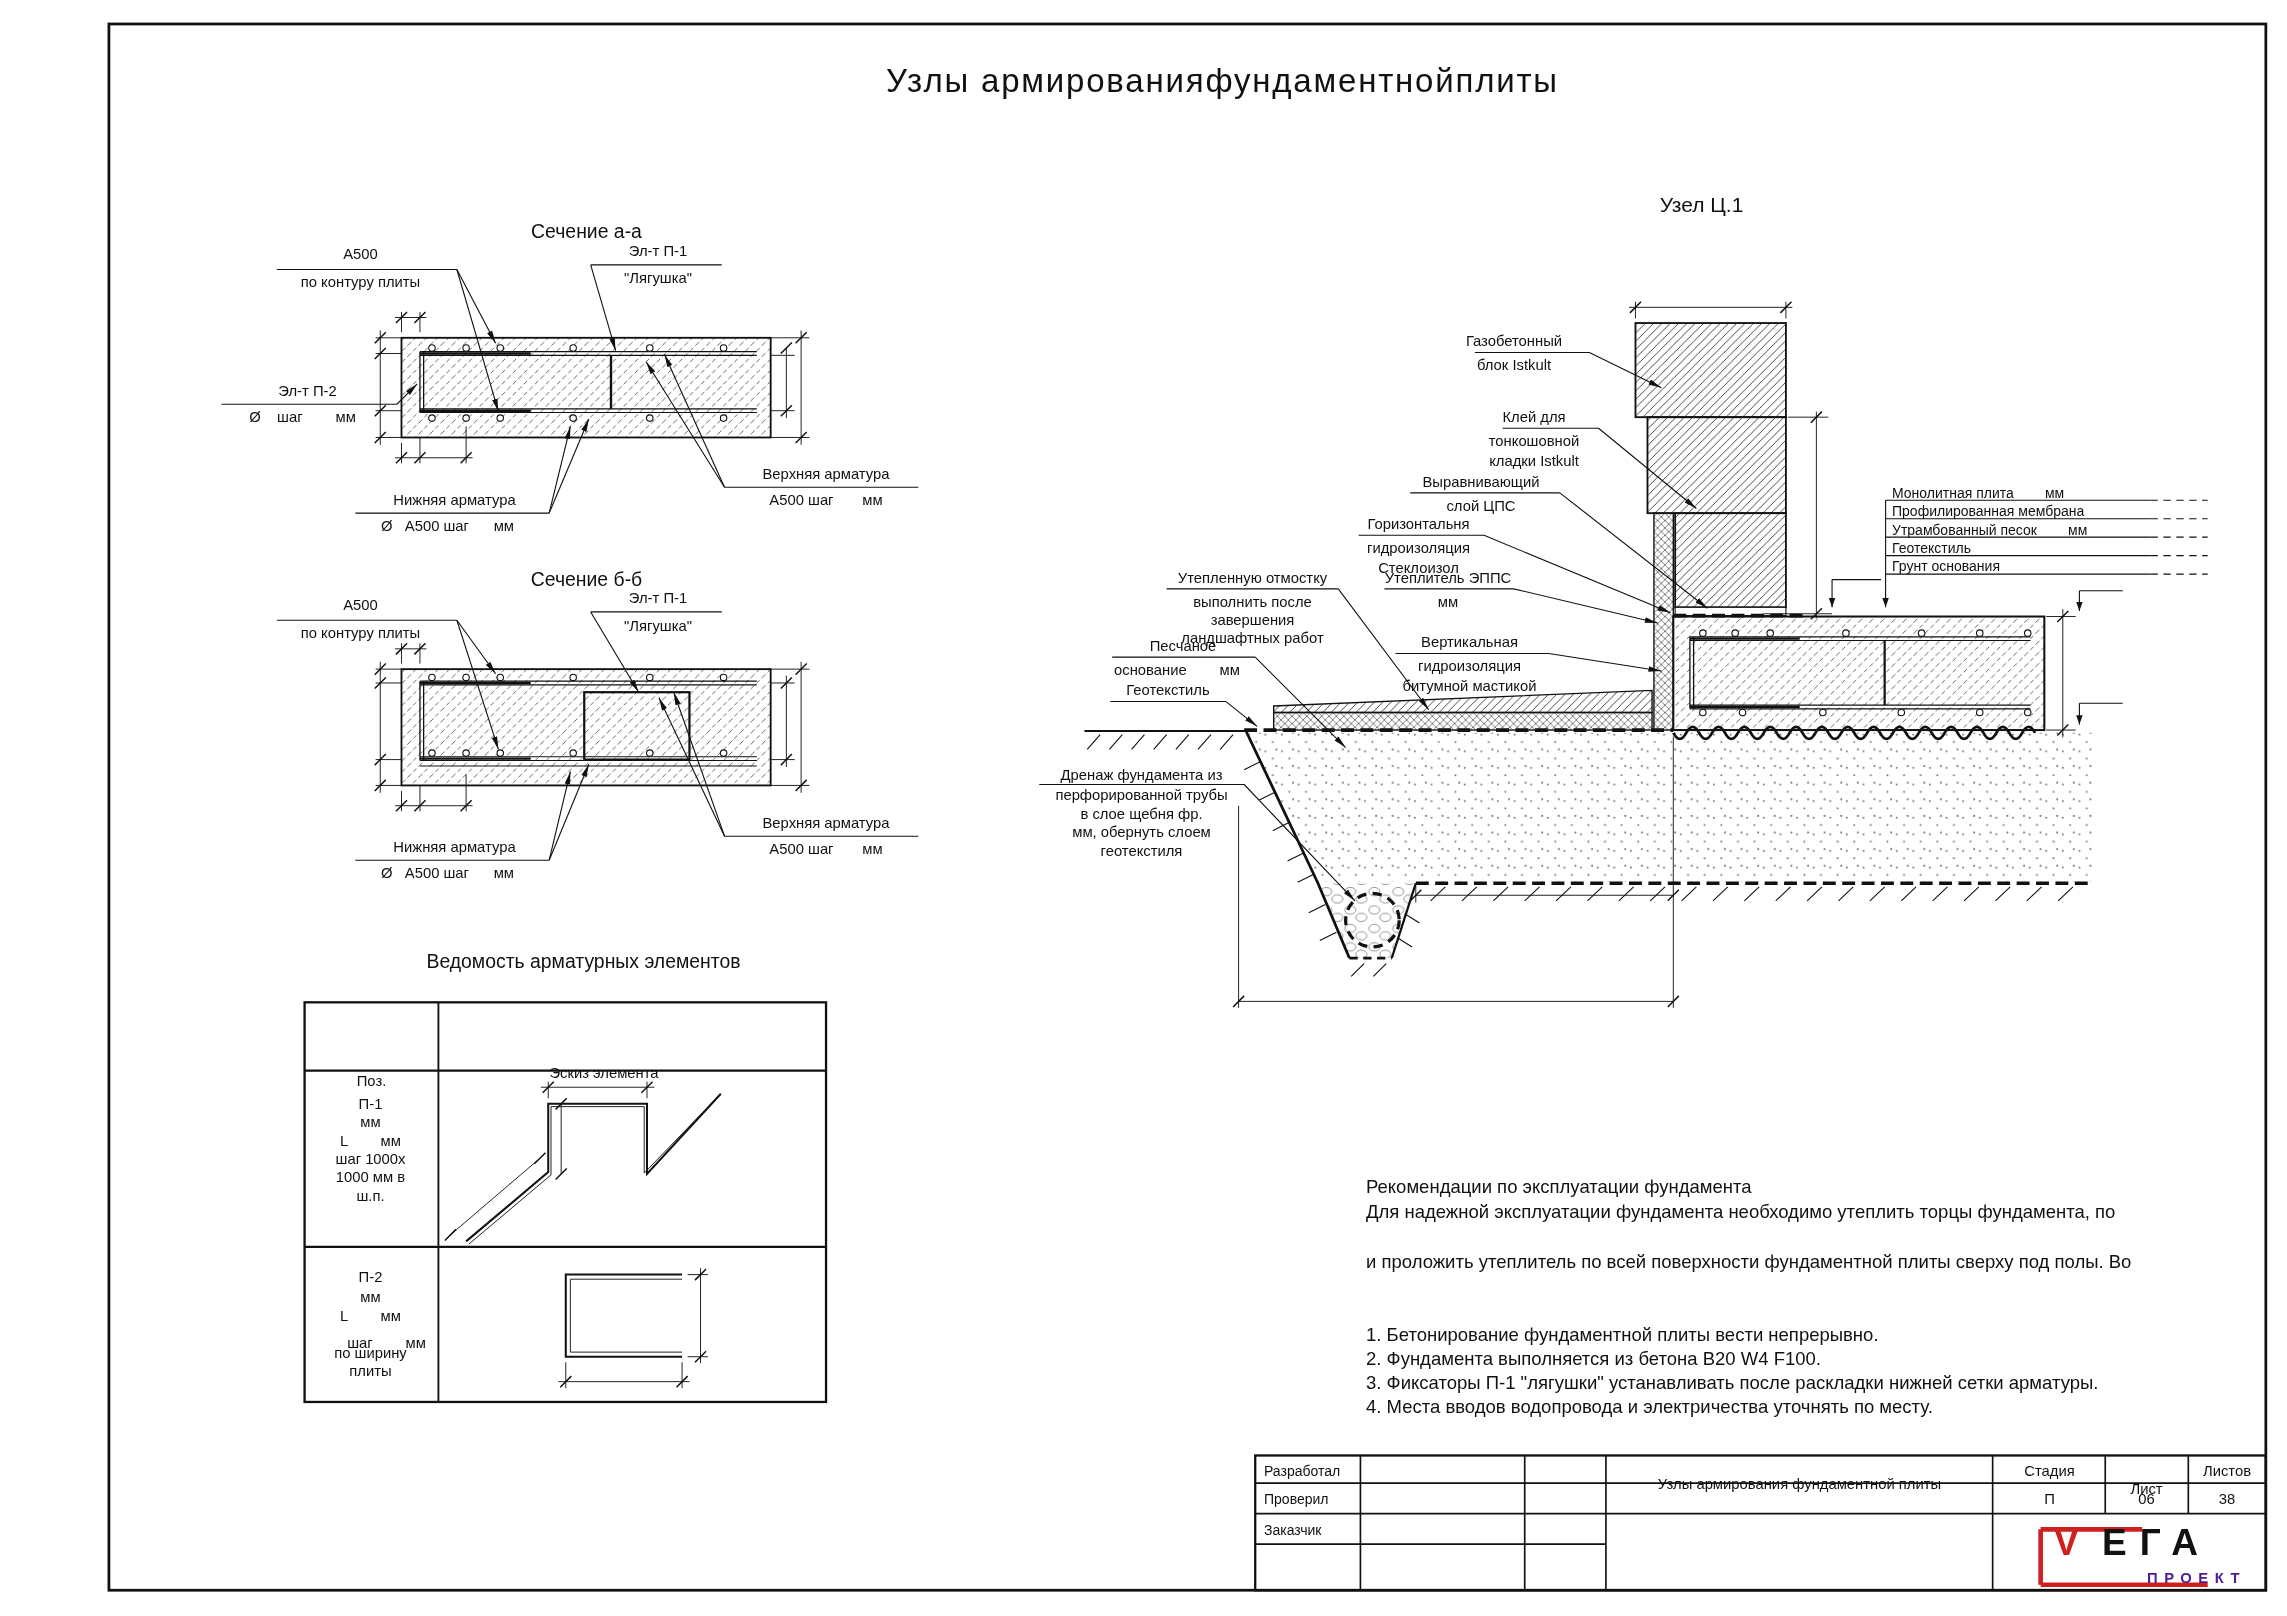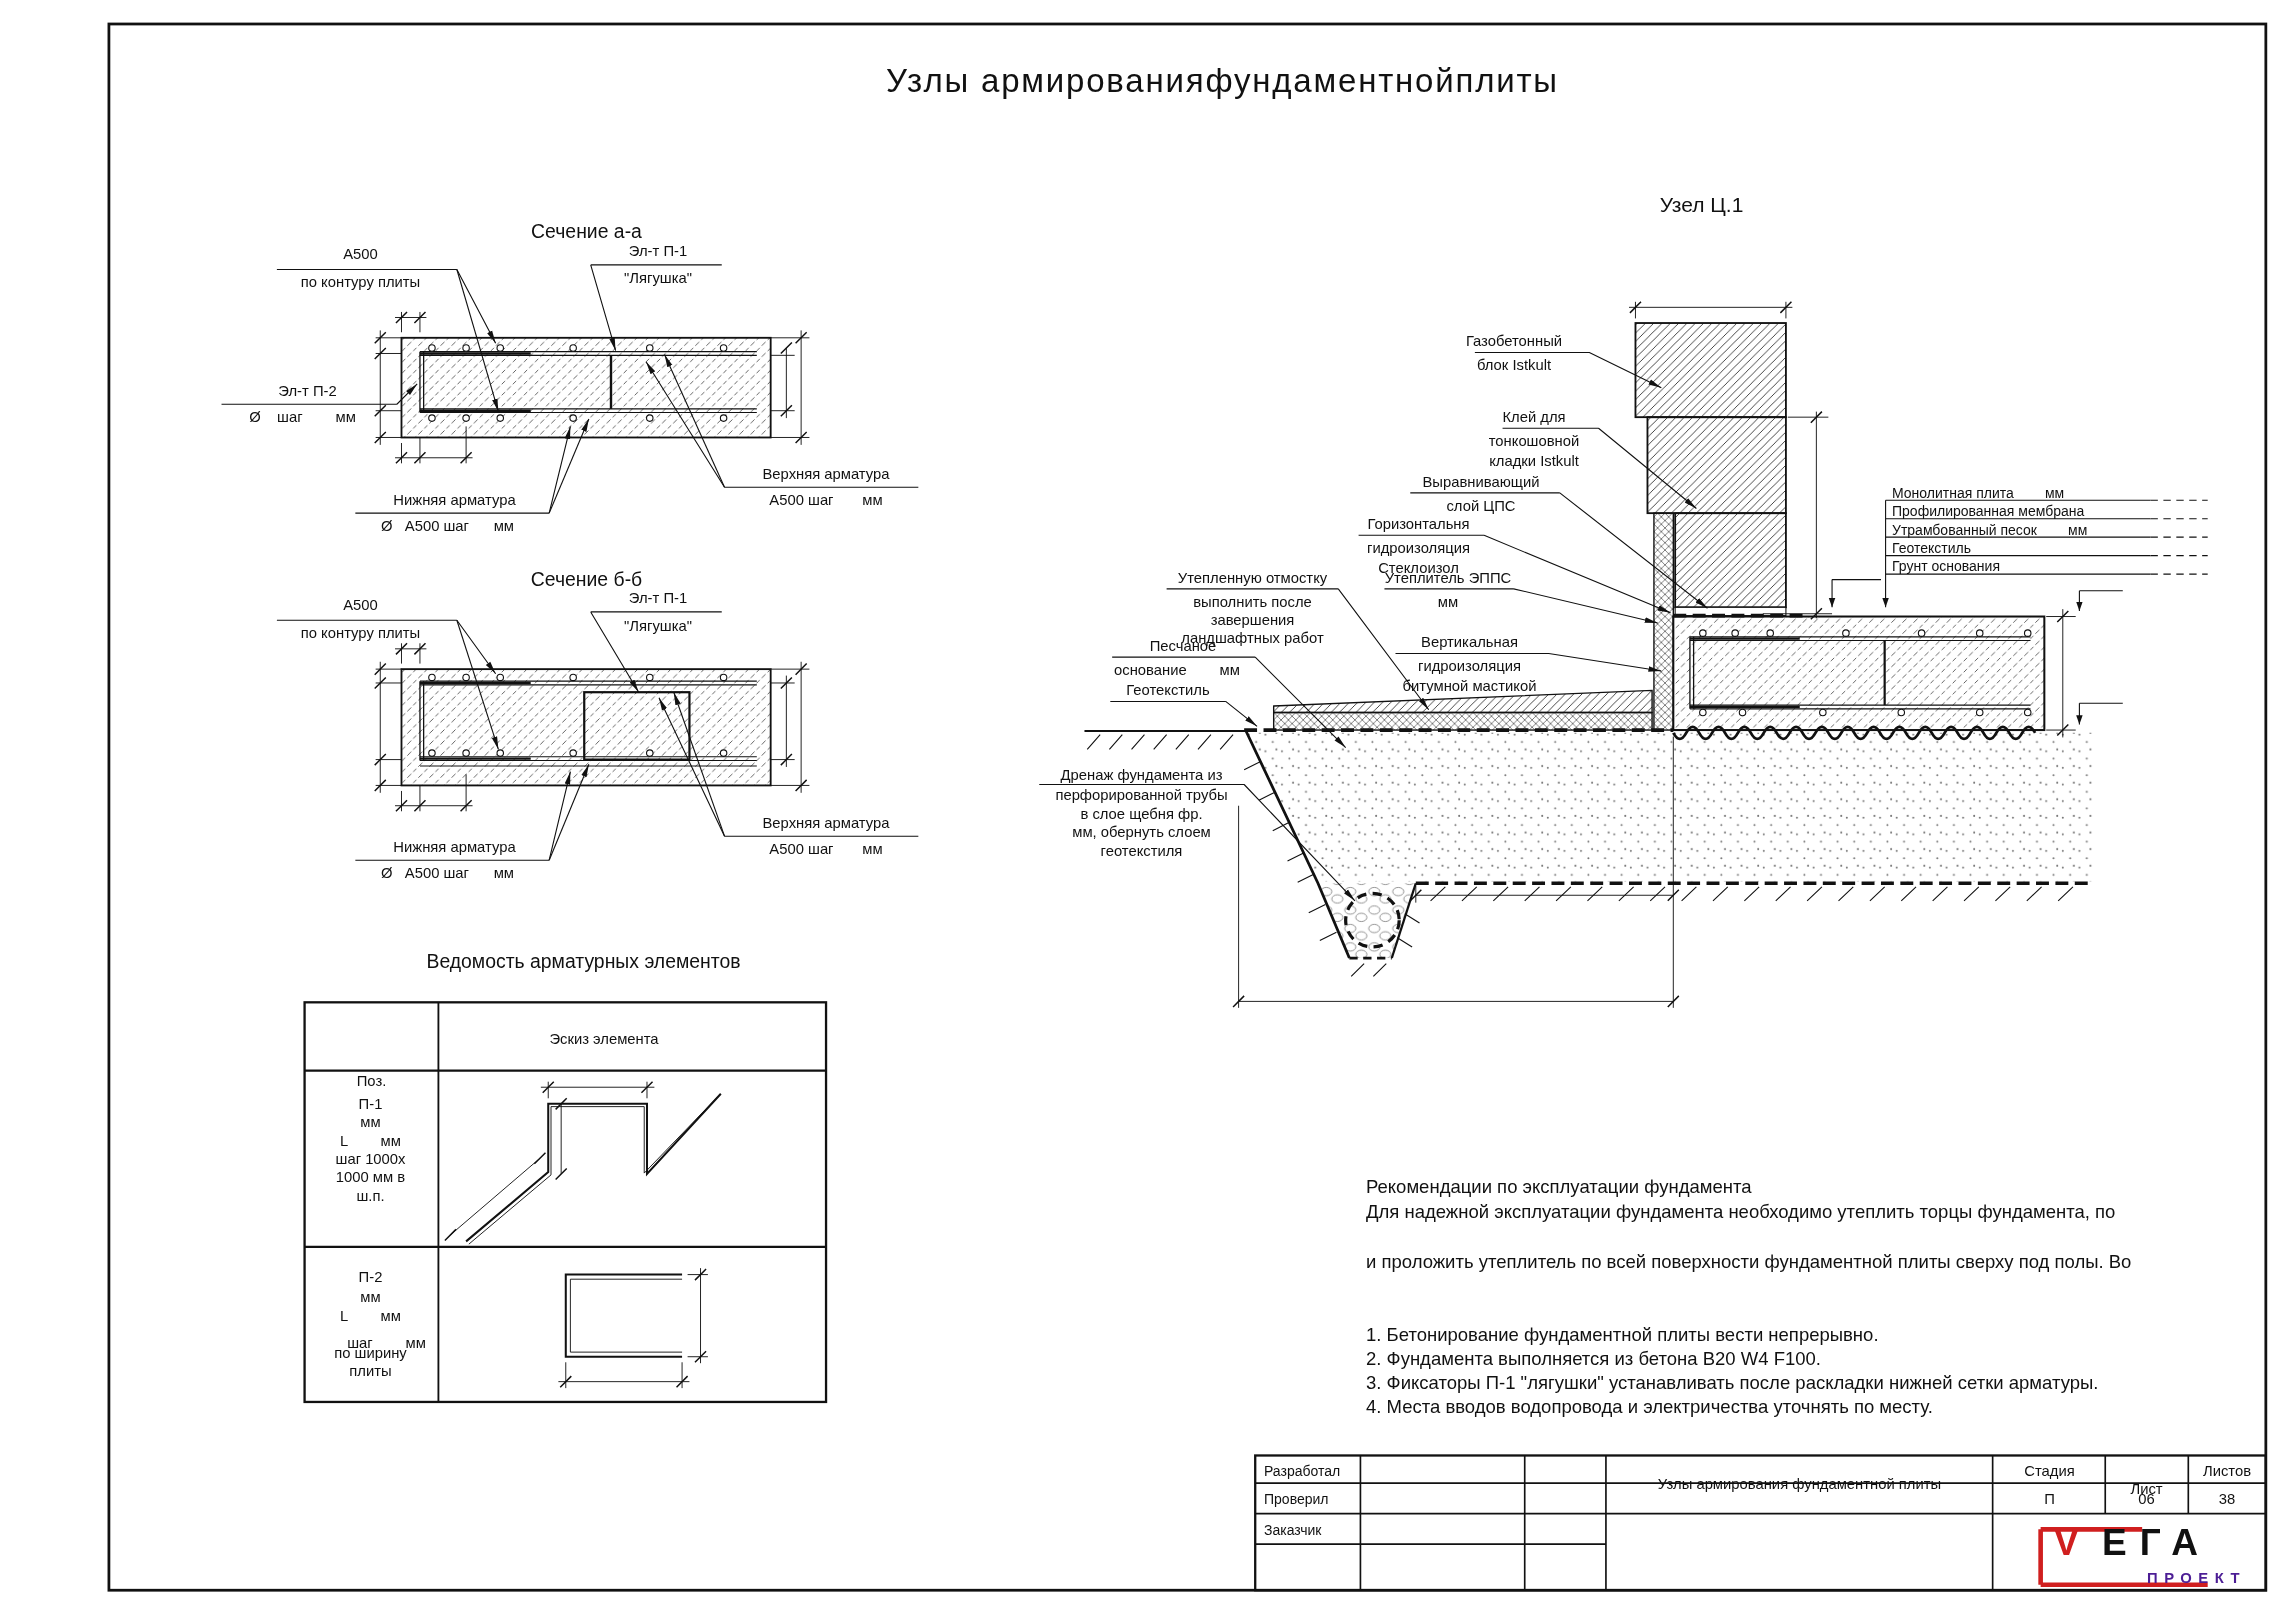--- a/index.html
+++ b/index.html
@@ -300,21 +300,21 @@
 <div class="t c" style="left:1039px;top:842px;width:205px;">геотекстиля</div>
 
 <div class="t small15" style="left:1892px;top:484px;width:318px;">Монолитная плита        мм</div>
 <div class="t small15" style="left:1892px;top:502px;width:318px;">Профилированная мембрана</div>
 <div class="t small15" style="left:1892px;top:521px;width:318px;">Утрамбованный песок        мм</div>
 <div class="t small15" style="left:1892px;top:539px;width:318px;">Геотекстиль</div>
 <div class="t small15" style="left:1892px;top:557px;width:318px;">Грунт основания</div>
 
 <div class="t sec-title c" style="left:399px;top:952px;width:369px;">Ведомость арматурных элементов</div>
 <div class="t c" style="left:314px;top:1026px;width:115px;margin-top:46px;">Поз.</div>
-<div class="t c" style="left:438px;top:1030px;width:332px;">Эскиз элемента</div>
+<div class="t c" style="left:438px;top:1064px;width:332px;">Эскиз элемента</div>
 <div class="t c" style="left:306px;top:1095px;width:129px;">П-1</div>
 <div class="t c" style="left:306px;top:1113px;width:129px;">мм</div>
 <div class="t c" style="left:306px;top:1132px;width:129px;">L        мм</div>
 <div class="t c" style="left:306px;top:1150px;width:129px;">шаг 1000х</div>
 <div class="t c" style="left:306px;top:1168px;width:129px;">1000 мм в</div>
 <div class="t c" style="left:306px;top:1187px;width:129px;">ш.п.</div>
 <div class="t c" style="left:306px;top:1268px;width:129px;">П-2</div>
 <div class="t c" style="left:306px;top:1288px;width:129px;">мм</div>
 <div class="t c" style="left:306px;top:1307px;width:129px;">L        мм</div>
 <div class="t c" style="left:322px;top:1325px;width:129px;margin-top:9px;">шаг        мм</div>

